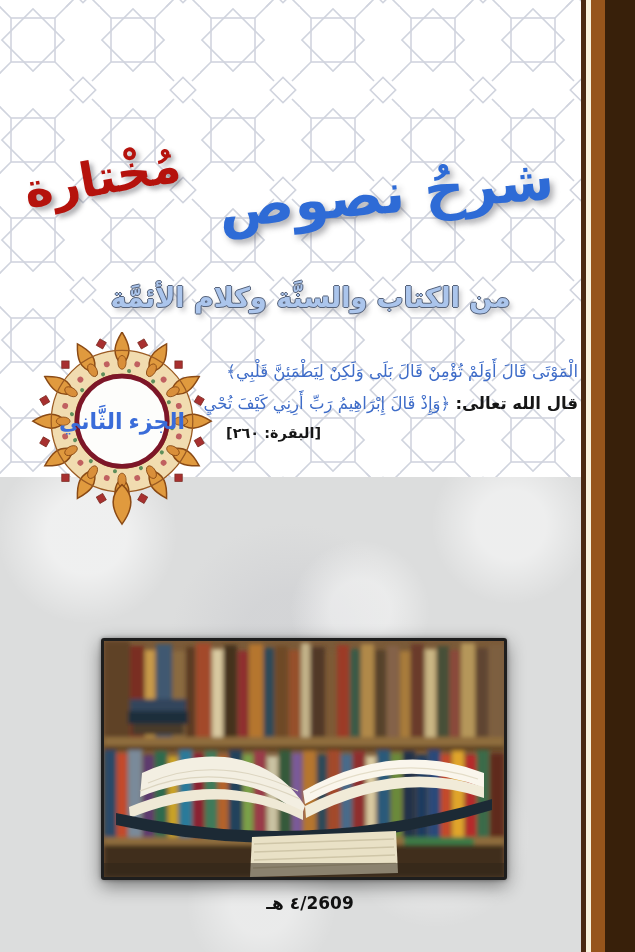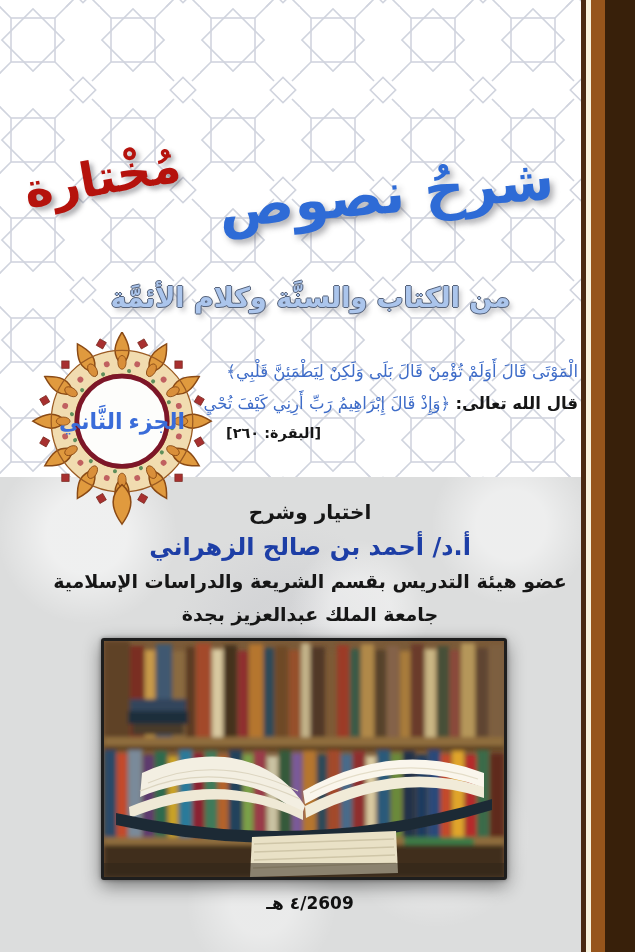--- a/index.html
+++ b/index.html
@@ -269,26 +269,20 @@
 
   <div class="verse">
     <div class="v-line">الْمَوْتَى قَالَ أَوَلَمْ تُؤْمِنْ قَالَ بَلَى وَلَكِنْ لِيَطْمَئِنَّ قَلْبِي﴾</div>
     <div class="v-line">
       <span class="v-intro">قال الله تعالى:</span>
       <span>﴿وَإِذْ قَالَ إِبْرَاهِيمُ رَبِّ أَرِنِي كَيْفَ تُحْيِ</span>
     </div>
     <div class="v-ref">[البقرة: ٢٦٠]</div>
   </div>
 
-  <div class="author">
-    <div class="role">اختيار وشرح</div>
-    <div class="name">أ.د/ أحمد بن صالح الزهراني</div>
-    <div class="aff1">عضو هيئة التدريس بقسم الشريعة والدراسات الإسلامية</div>
-    <div class="aff2">جامعة الملك عبدالعزيز بجدة</div>
-  </div>
 
   <div class="photo-frame">
     <svg width="400" height="236" viewBox="0 0 400 236" xmlns="http://www.w3.org/2000/svg" aria-hidden="true">
       <defs>
         <filter id="blurBg" x="-5%" y="-5%" width="110%" height="110%">
             <feGaussianBlur stdDeviation="2.3"></feGaussianBlur>
           </filter>
         <filter id="blurSoft" x="-5%" y="-5%" width="110%" height="110%">
             <feGaussianBlur stdDeviation="0.7"></feGaussianBlur>
           </filter>

